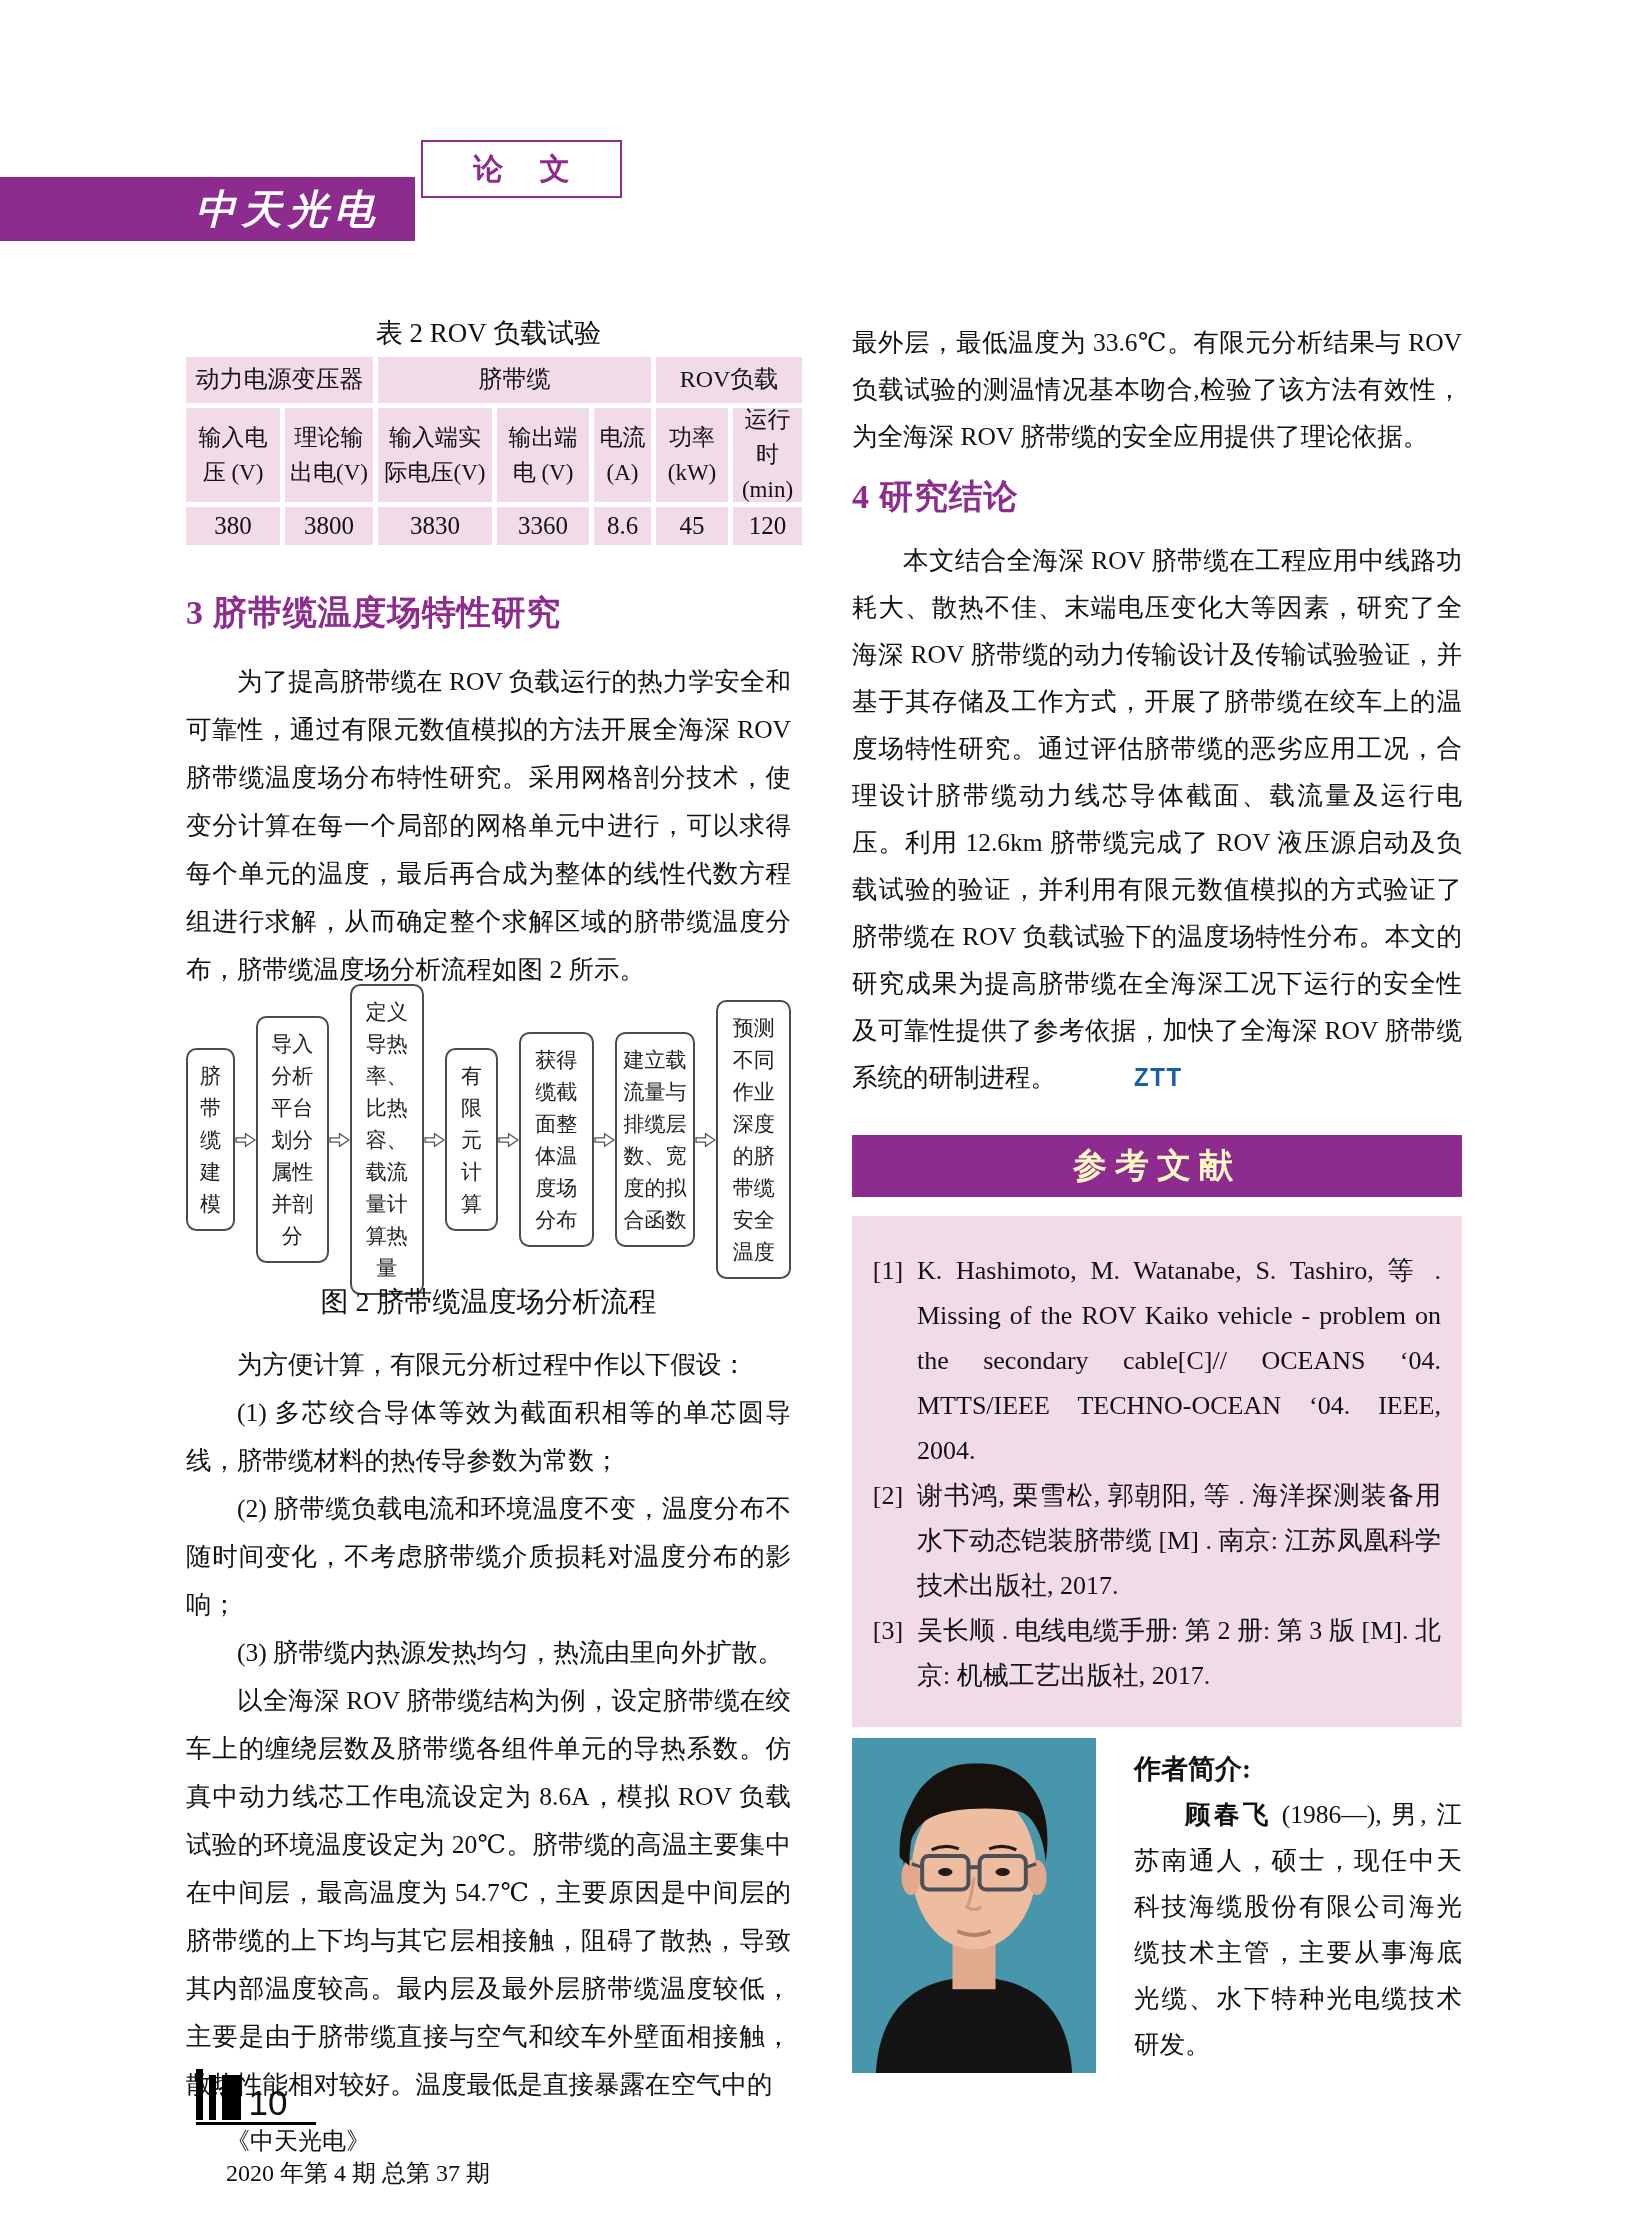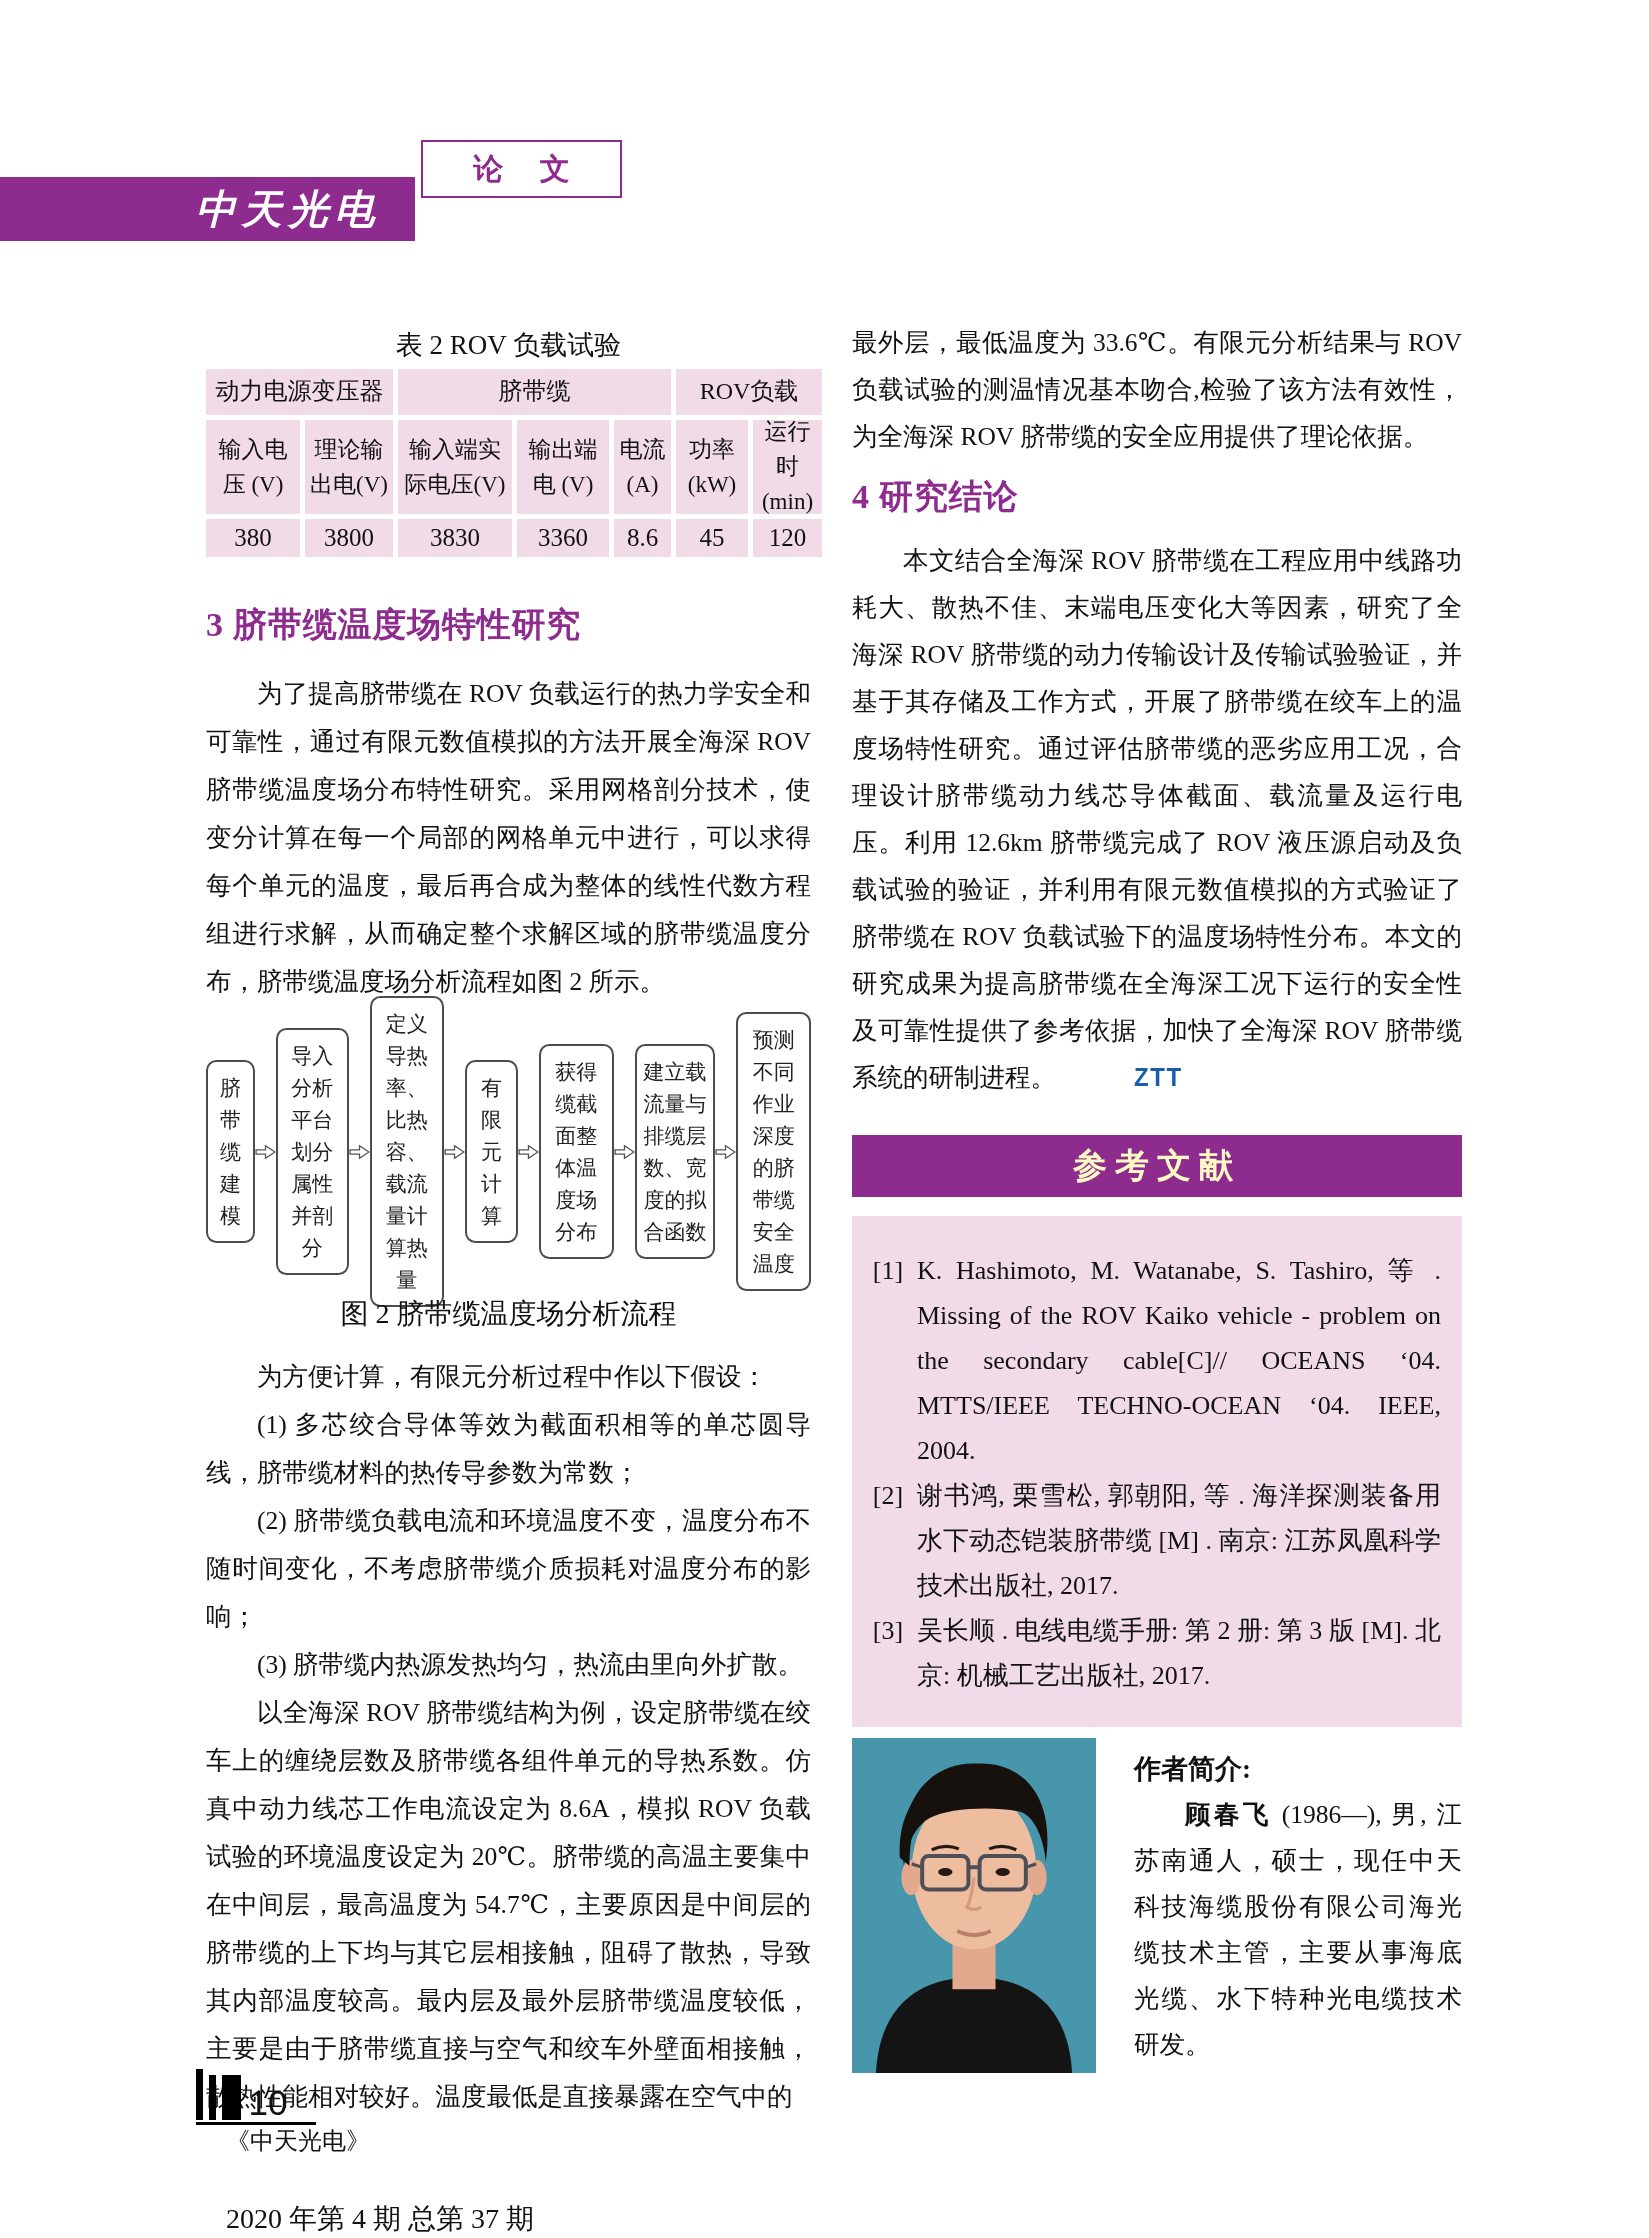--- a/index.html
+++ b/index.html
@@ -30,21 +30,21 @@
   .paper-tag{
     position:absolute;left:421px;top:140px;width:201px;height:58px;
     background:#fff;border:2.4px solid var(--accent);
     display:flex;align-items:center;justify-content:center;
   }
   .paper-tag span{
     color:var(--accent);font-size:30px;font-weight:bold;letter-spacing:14.4px;
     padding-left:14.4px;
   }
   
-  .col-left{position:absolute;left:206px;top:314px;width:605px;margin-top:12px;}
+  .col-left{position:absolute;left:186px;top:314px;width:605px;}
   .col-right{position:absolute;left:852px;top:319px;width:610px;}
   p.body{
     font-size:25.5px;line-height:48px;text-align:justify;
   }
   .col-right p.body{line-height:47px;}
   p.indent{text-indent:2em;}
   h2.sec{
     color:var(--accent);font-size:34px;font-weight:bold;
     letter-spacing:0.8px;
   }
@@ -124,21 +124,21 @@
   .bars{display:flex;align-items:flex-end;margin-right:8px;}
   .bars .b1{width:7.2px;height:51px;background:#000;margin-right:5.6px;}
   .bars .b2{width:7.2px;height:45px;background:#000;margin-right:5.6px;}
   .bars .b3{width:19px;height:45px;background:#000;}
   .pageno{
     font-family:"Liberation Sans","DejaVu Sans",sans-serif;
     font-size:35px;line-height:35px;
   }
   .journal{margin-left:30px;padding-top:1.6px;}
   .journal .j1{font-size:24px;line-height:30px;}
-  .journal .j2{font-size:28px;line-height:35px;margin-top:45px;}
+  .journal .j2{font-size:24px;line-height:35px;}
 </style>
 </head>
 <body>
 
 <div class="header-bar">
   <span class="logo-text">中天光电</span>
 </div>
 <div class="paper-tag">
   <span>论 文</span>
 </div>

